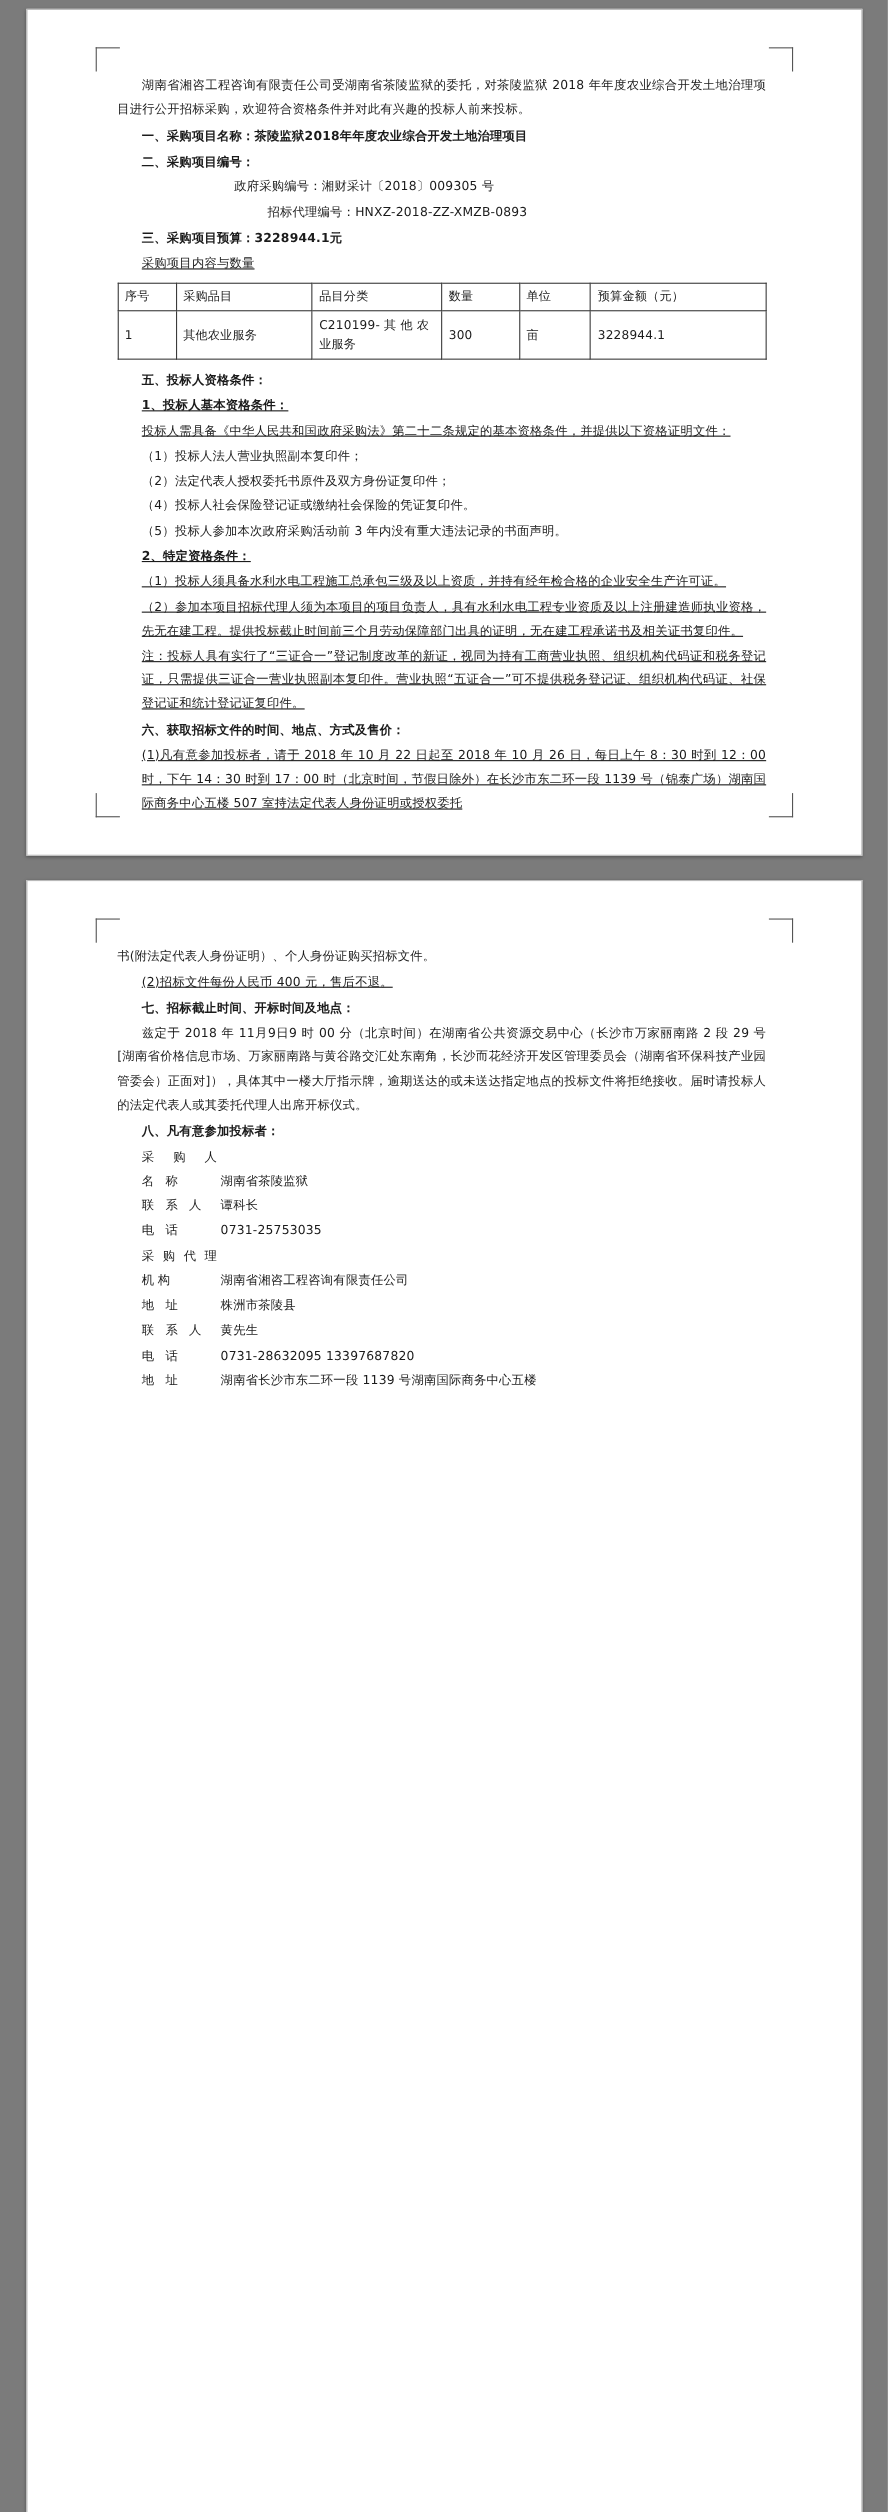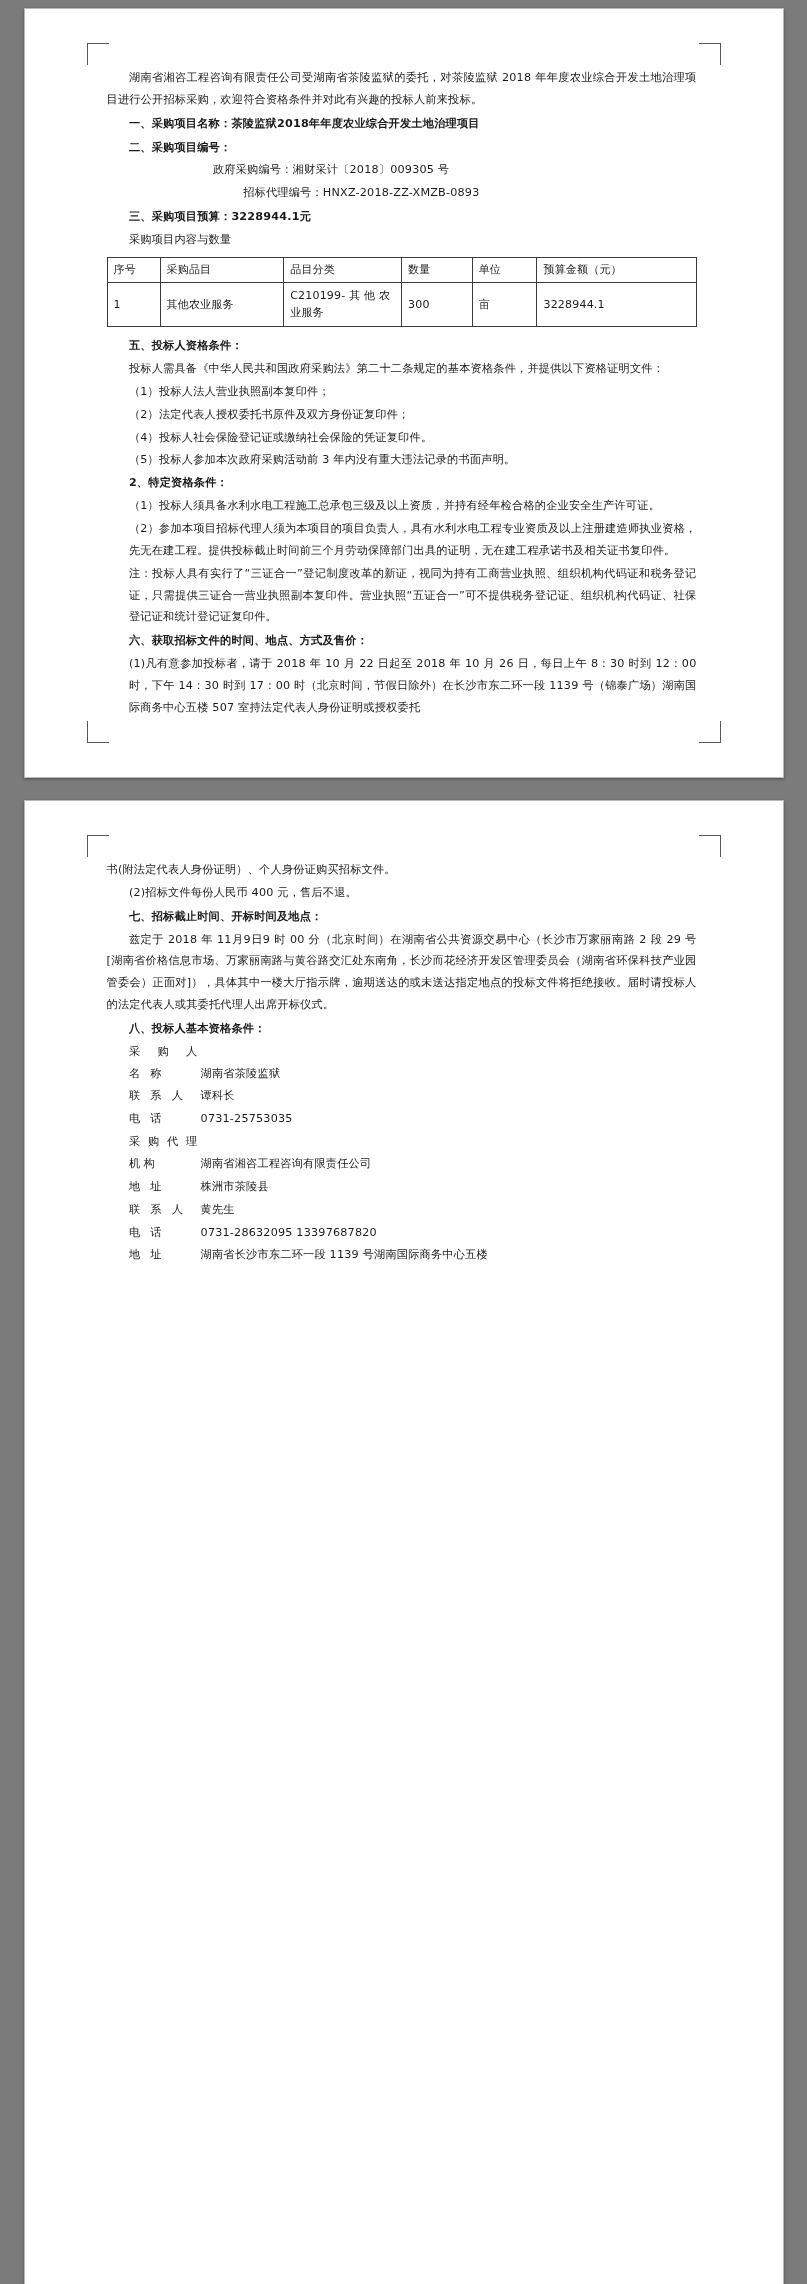--- a/index.html
+++ b/index.html
@@ -53,21 +53,21 @@
   .doc {
     font-size: 11.2px;
     line-height: 1.95;
     color: #1b1b1b;
     letter-spacing: 0.2px;
   }
   .p  { margin: 0 0 1px 0; text-align: justify; }
   .ind1 { text-indent: 2em; }
   .b { font-weight: bold; }
   .sec { font-weight: bold; padding-left: 2em; margin: 2px 0 1px 0; }
-  .lvl2 { padding-left: 2em; }
+  .lvl2 { padding-left: 2em; text-decoration: underline; }
   .lvl3 { padding-left: 2em; }
   .codeline { padding-left: 9.5em; }
   .codeline2 { padding-left: 12.2em; }
   .nowrap { white-space: nowrap; }
 
   table.items {
     border-collapse: collapse;
     width: 100%;
     margin: 6px 0 8px 0;
     font-size: 11px;
@@ -144,20 +144,21 @@
             <td class="left">其他农业服务</td>
             <td class="left">C210199- 其 他 农业服务</td>
             <td class="left">300</td>
             <td class="left">亩</td>
             <td class="left">3228944.1</td>
           </tr>
         </tbody>
       </table>
 
       <p class="p sec">五、投标人资格条件：</p>
+      <p class="p lvl2 b">1、投标人基本资格条件：</p>
       <p class="p lvl2">投标人需具备《中华人民共和国政府采购法》第二十二条规定的基本资格条件，并提供以下资格证明文件：</p>
       <p class="p lvl3">（1）投标人法人营业执照副本复印件；</p>
       <p class="p lvl3">（2）法定代表人授权委托书原件及双方身份证复印件；</p>
       <p class="p lvl3">（4）投标人社会保险登记证或缴纳社会保险的凭证复印件。</p>
       <p class="p lvl3">（5）投标人参加本次政府采购活动前 3 年内没有重大违法记录的书面声明。</p>
 
       <p class="p lvl2 b">2、特定资格条件：</p>
       <p class="p lvl2">（1）投标人须具备水利水电工程施工总承包三级及以上资质，并持有经年检合格的企业安全生产许可证。</p>
       <p class="p lvl2">（2）参加本项目招标代理人须为本项目的项目负责人，具有水利水电工程专业资质及以上注册建造师执业资格，先无在建工程。提供投标截止时间前三个月劳动保障部门出具的证明，无在建工程承诺书及相关证书复印件。</p>
       <p class="p lvl2">注：投标人具有实行了“三证合一”登记制度改革的新证，视同为持有工商营业执照、组织机构代码证和税务登记证，只需提供三证合一营业执照副本复印件。营业执照“五证合一”可不提供税务登记证、组织机构代码证、社保登记证和统计登记证复印件。</p>
@@ -184,21 +185,21 @@
     <div class="crop br">
         <i class="h"></i>
         <i class="v"></i>
       </div>
 
     <div class="doc">
       <p class="p">书(附法定代表人身份证明）、个人身份证购买招标文件。</p>
       <p class="p lvl2">(2)招标文件每份人民币 400 元，售后不退。</p>
       <p class="p sec">七、招标截止时间、开标时间及地点：</p>
       <p class="p ind1">兹定于 2018 年 11月9日9 时 00 分（北京时间）在湖南省公共资源交易中心（长沙市万家丽南路 2 段 29 号 [湖南省价格信息市场、万家丽南路与黄谷路交汇处东南角，长沙而花经济开发区管理委员会（湖南省环保科技产业园管委会）正面对]），具体其中一楼大厅指示牌，逾期送达的或未送达指定地点的投标文件将拒绝接收。届时请投标人的法定代表人或其委托代理人出席开标仪式。</p>
-      <p class="p sec">八、投标人基本资格条件：</p>
+      <p class="p sec">八、凡有意参加投标者：</p>
 
       <p class="p contact-row">
         <span class="contact-label">采 购 人 名 称</span><span>湖南省茶陵监狱</span>
       </p>
       <p class="p contact-row">
         <span class="contact-label">联 系 人</span><span>谭科长</span>
       </p>
       <p class="p contact-row">
         <span class="contact-label">电 话</span><span>0731-25753035</span>
       </p>

